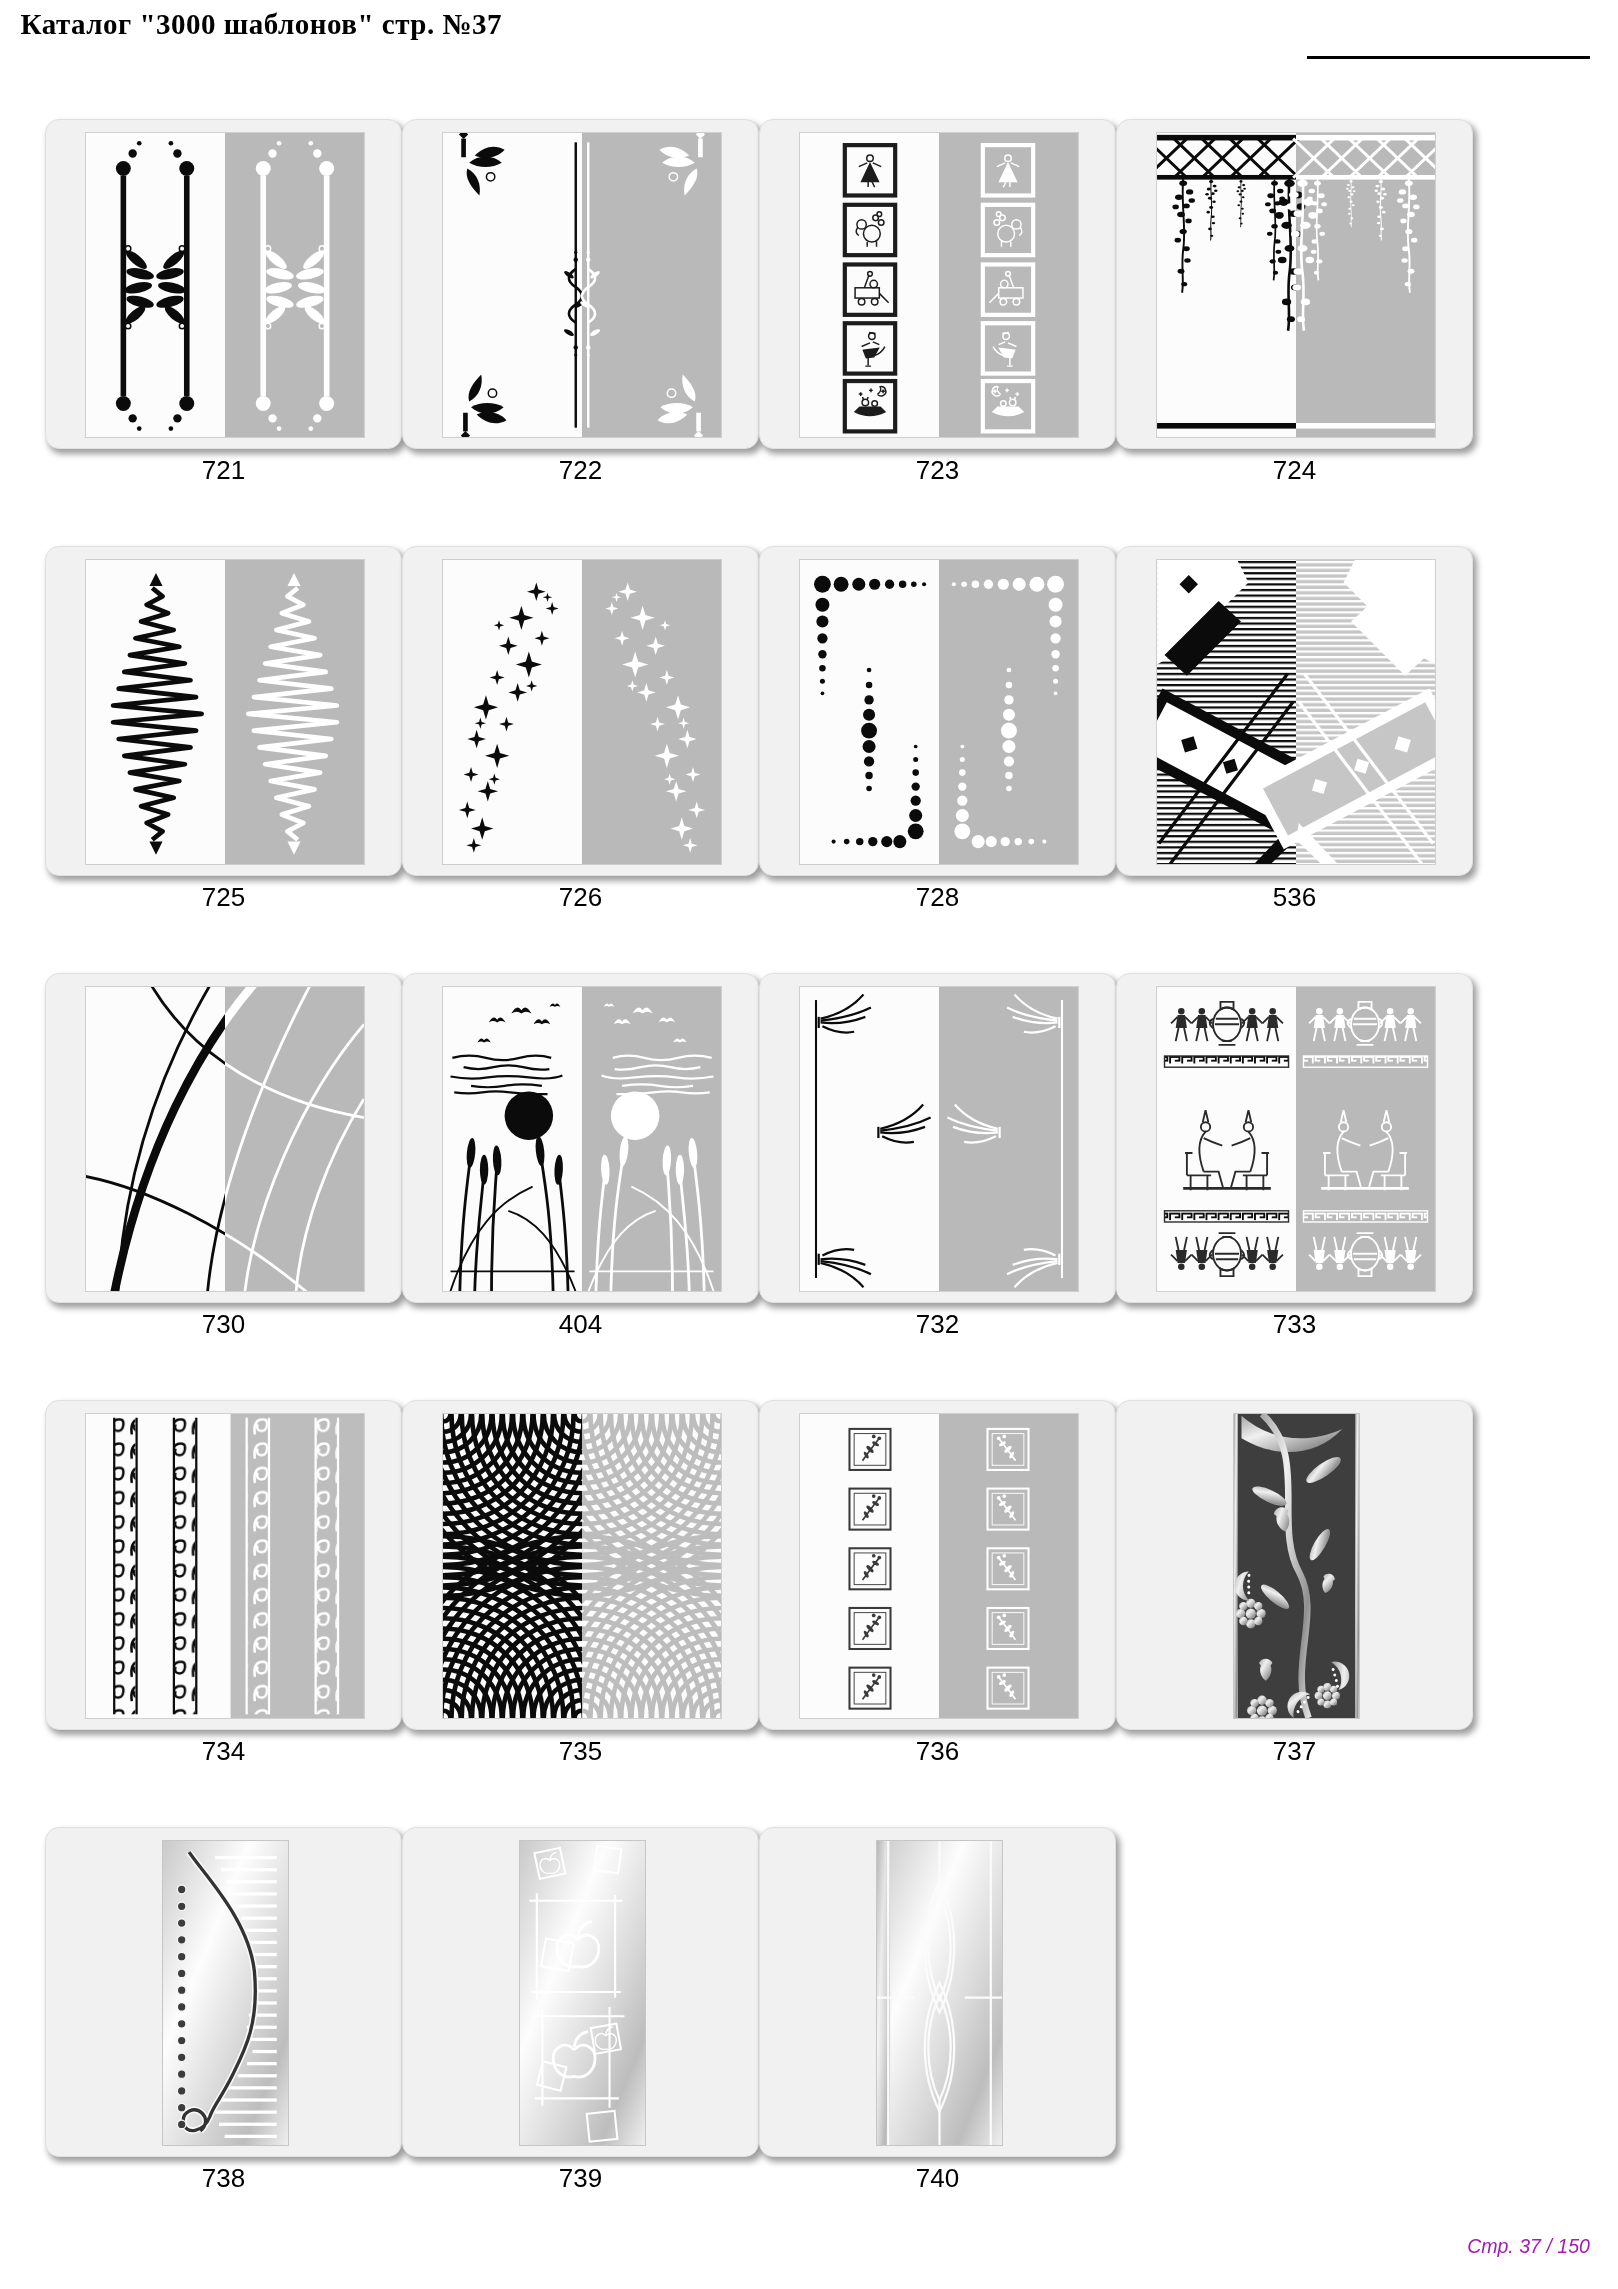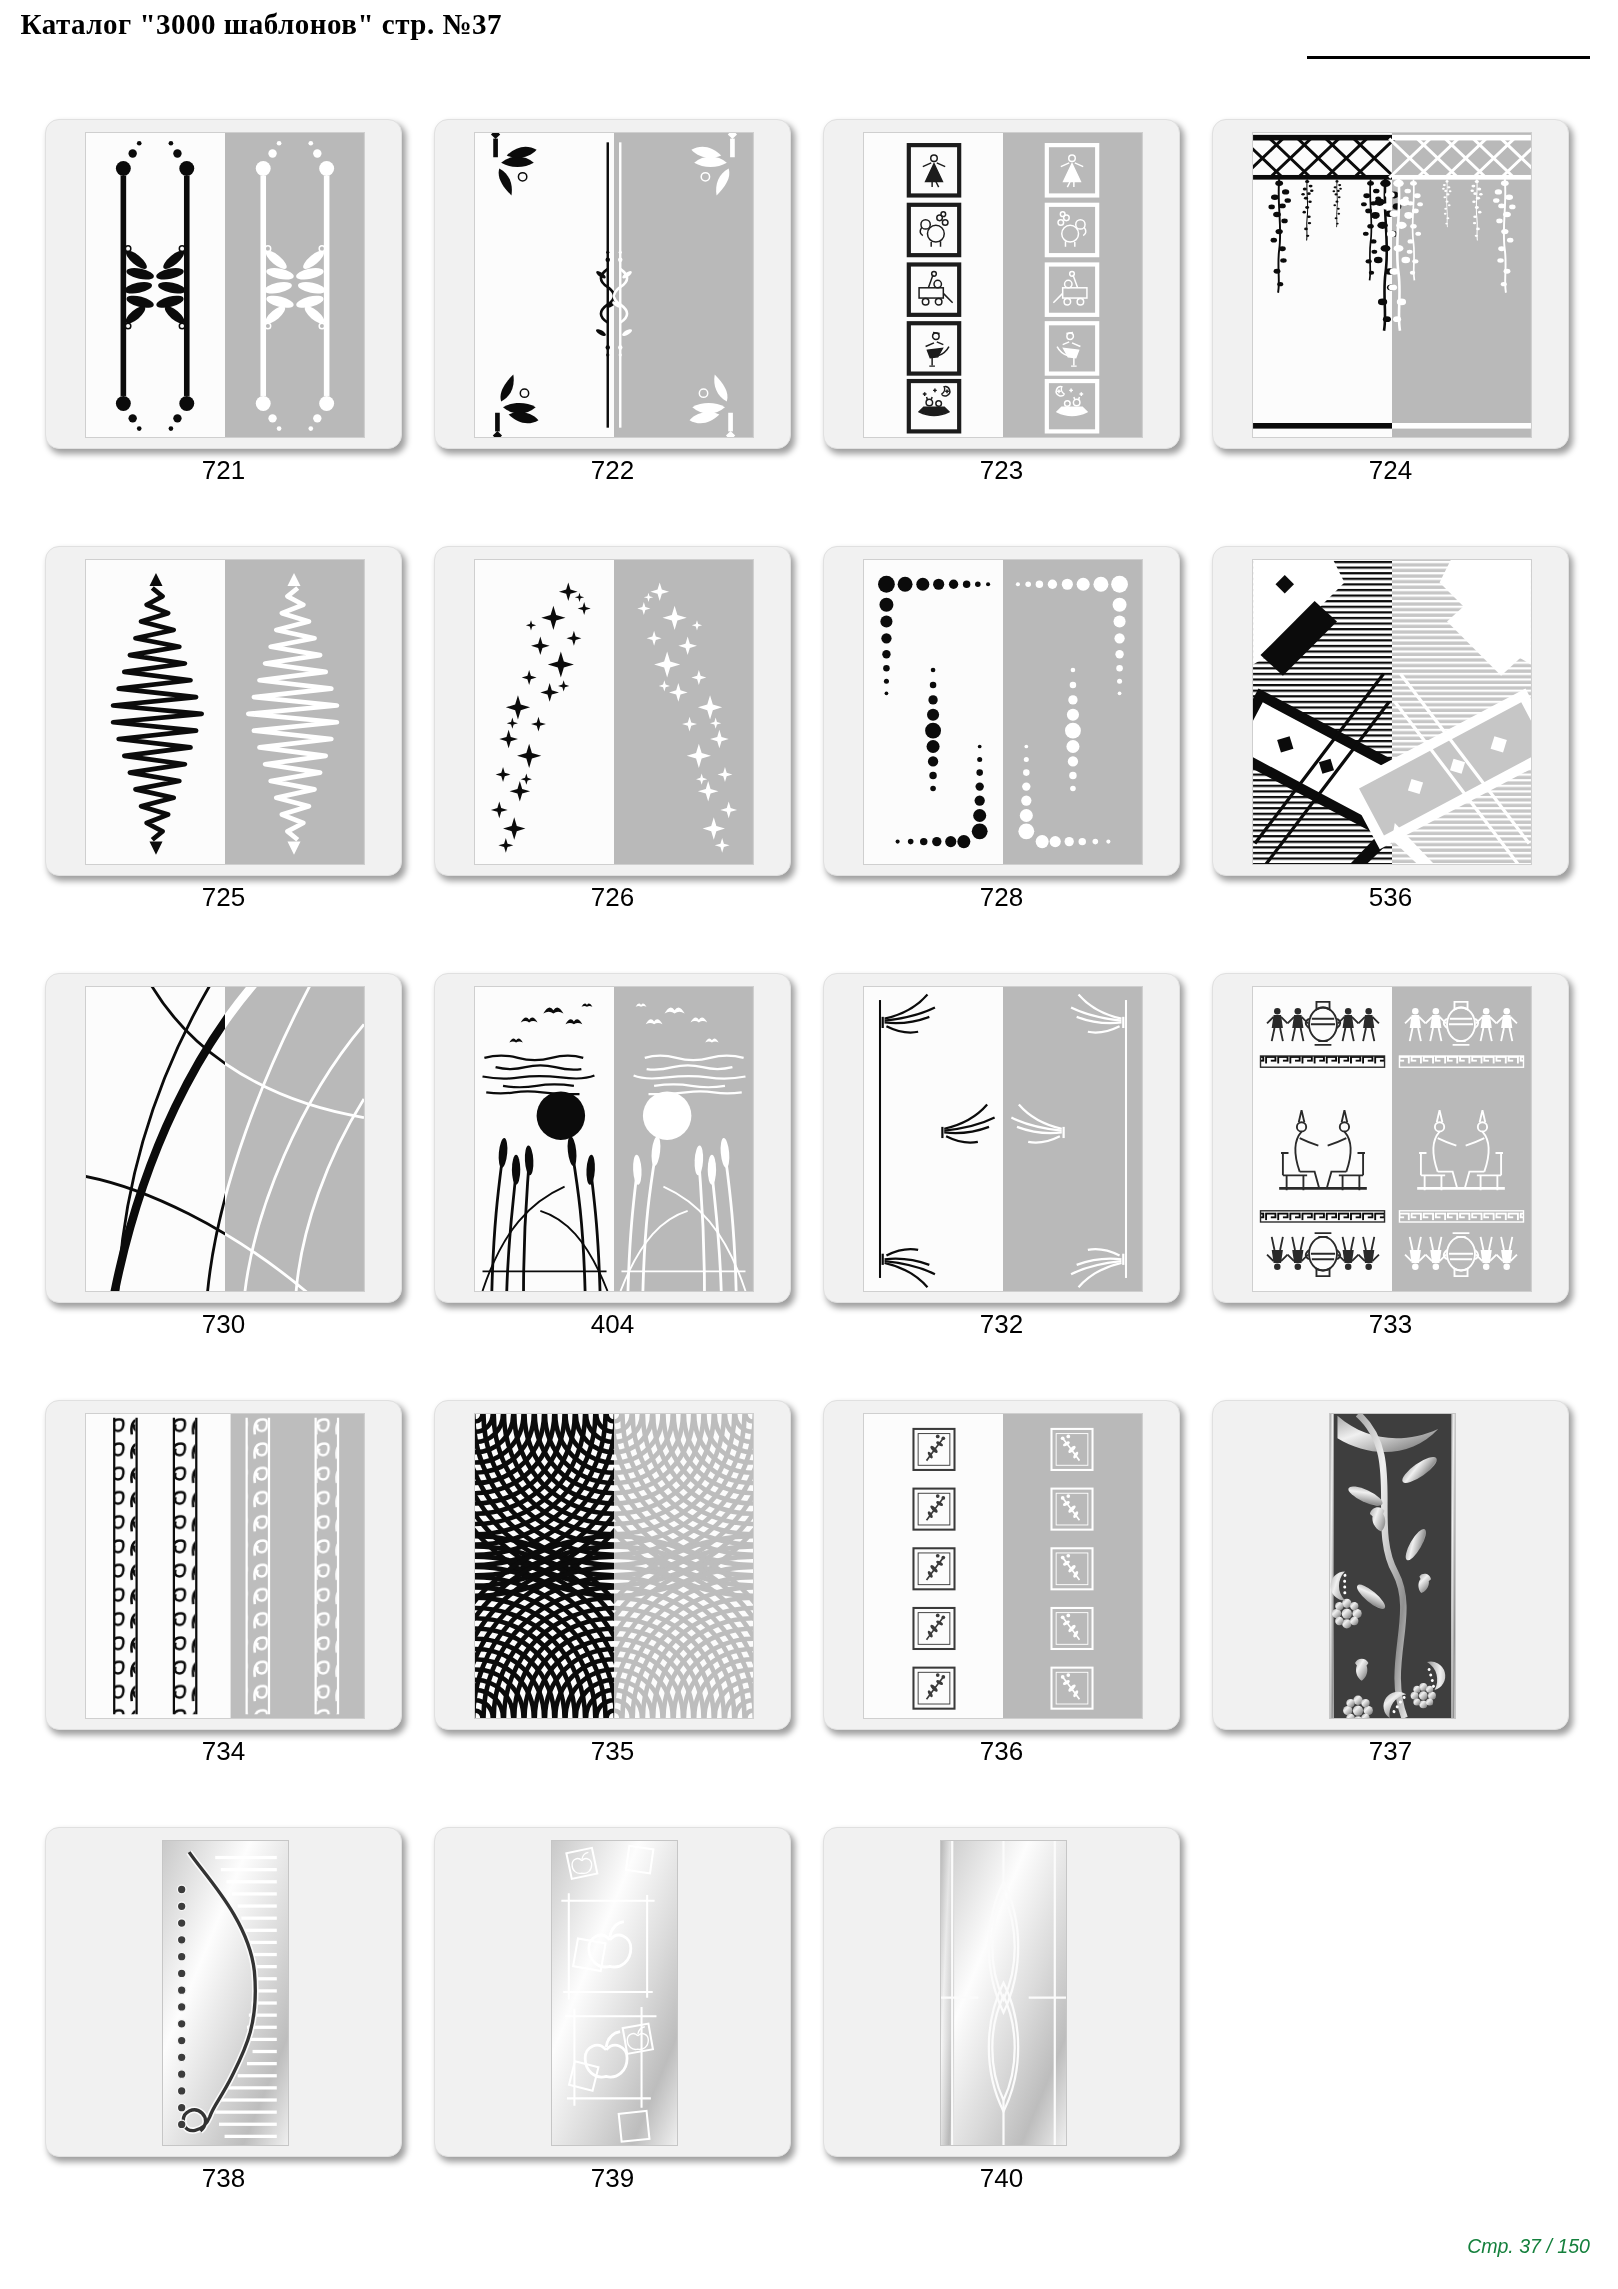--- a/index.html
+++ b/index.html
@@ -2,30 +2,30 @@
 <html style="font-size:15px"><head>
 <meta charset="utf-8">
 <style>
   html,body{margin:0;padding:0}
   body{width:1618px;height:2290px;background:#fff;position:relative;
        font-family:"Liberation Sans",sans-serif;color:#000;overflow:hidden}
   .hdr{position:absolute;left:20.5px;top:7.5px;font-family:"Liberation Serif",serif;
        font-weight:bold;font-size:29px;letter-spacing:0.5px}
   .rule{position:absolute;left:1307px;top:56px;width:283px;height:2.8px;background:#000}
   .grid{position:absolute;left:45px;top:119px;display:grid;
-        grid-template-columns:repeat(4,357px);column-gap:32px;grid-auto-rows:427px}
+        grid-template-columns:repeat(4,357px);grid-auto-rows:427px}
   .card{width:357px;height:330px;background:#f1f1f1;border:0.9px solid #e0e0e0;
         border-radius:14px;box-shadow:3.7px 4.7px 6.5px rgba(0,0,0,.38);
         position:relative;box-sizing:border-box}
   .panel{position:absolute;left:39px;top:12px;width:278px;height:304px;
          background:#fcfcfc;border:0.9px solid #cfcfcf;overflow:hidden}
   .panel.p5{left:116px;width:125px;border:0.9px solid #c6c6c6}
   .panel svg{display:block;width:100%;height:100%}
   .num{margin-top:6.5px;text-align:center;font-size:26px;line-height:28px}
-  .ftr{position:absolute;right:28px;top:2235px;font-style:italic;font-size:19.6px;color:#15803d}
+  .ftr{position:absolute;right:28px;top:2235px;font-style:italic;font-size:19.6px;color:#a21caf}
   .ink{color:#0b0b0b}.wht{color:#fff}
 </style>
 </head>
 <body>
 
 <div class="hdr">Каталог  "3000 шаблонов" стр. №37</div>
 <div class="rule"></div>
 
 <svg width="0" height="0" style="position:absolute">
 <defs>

